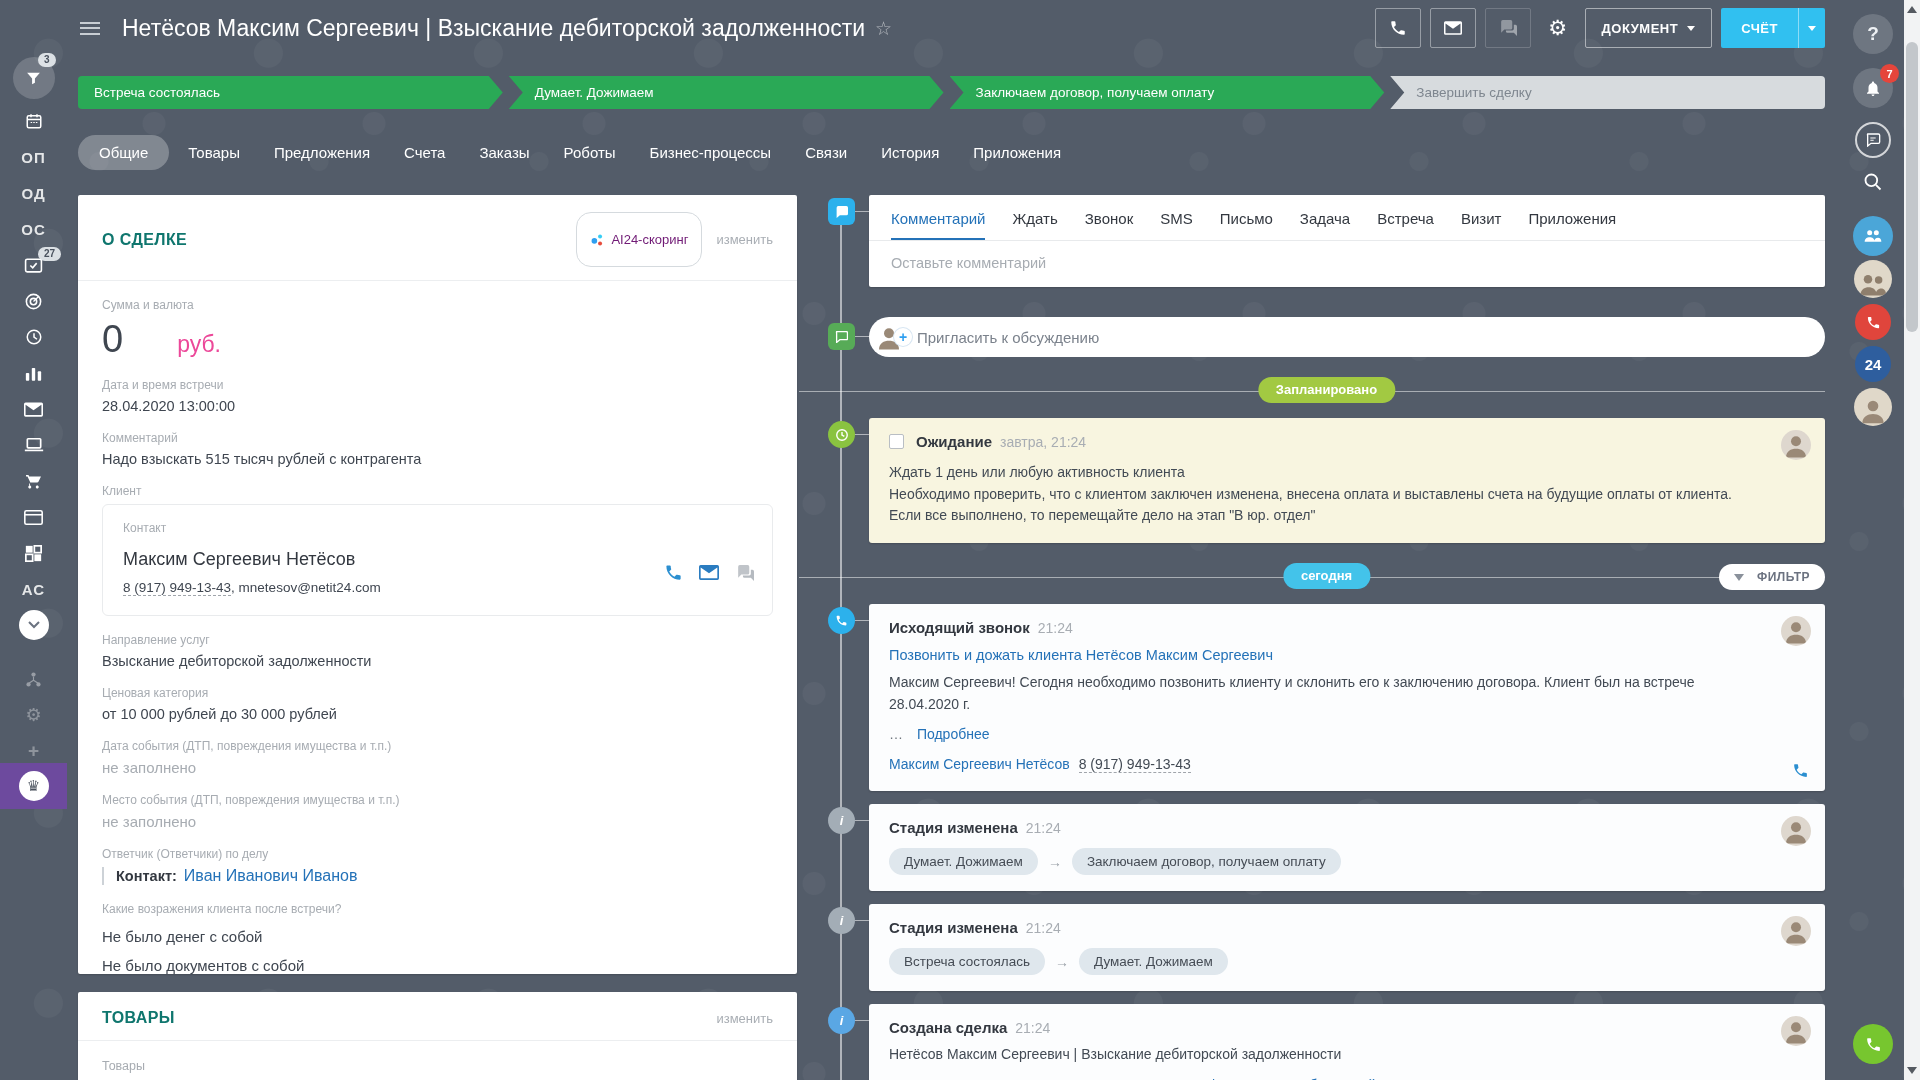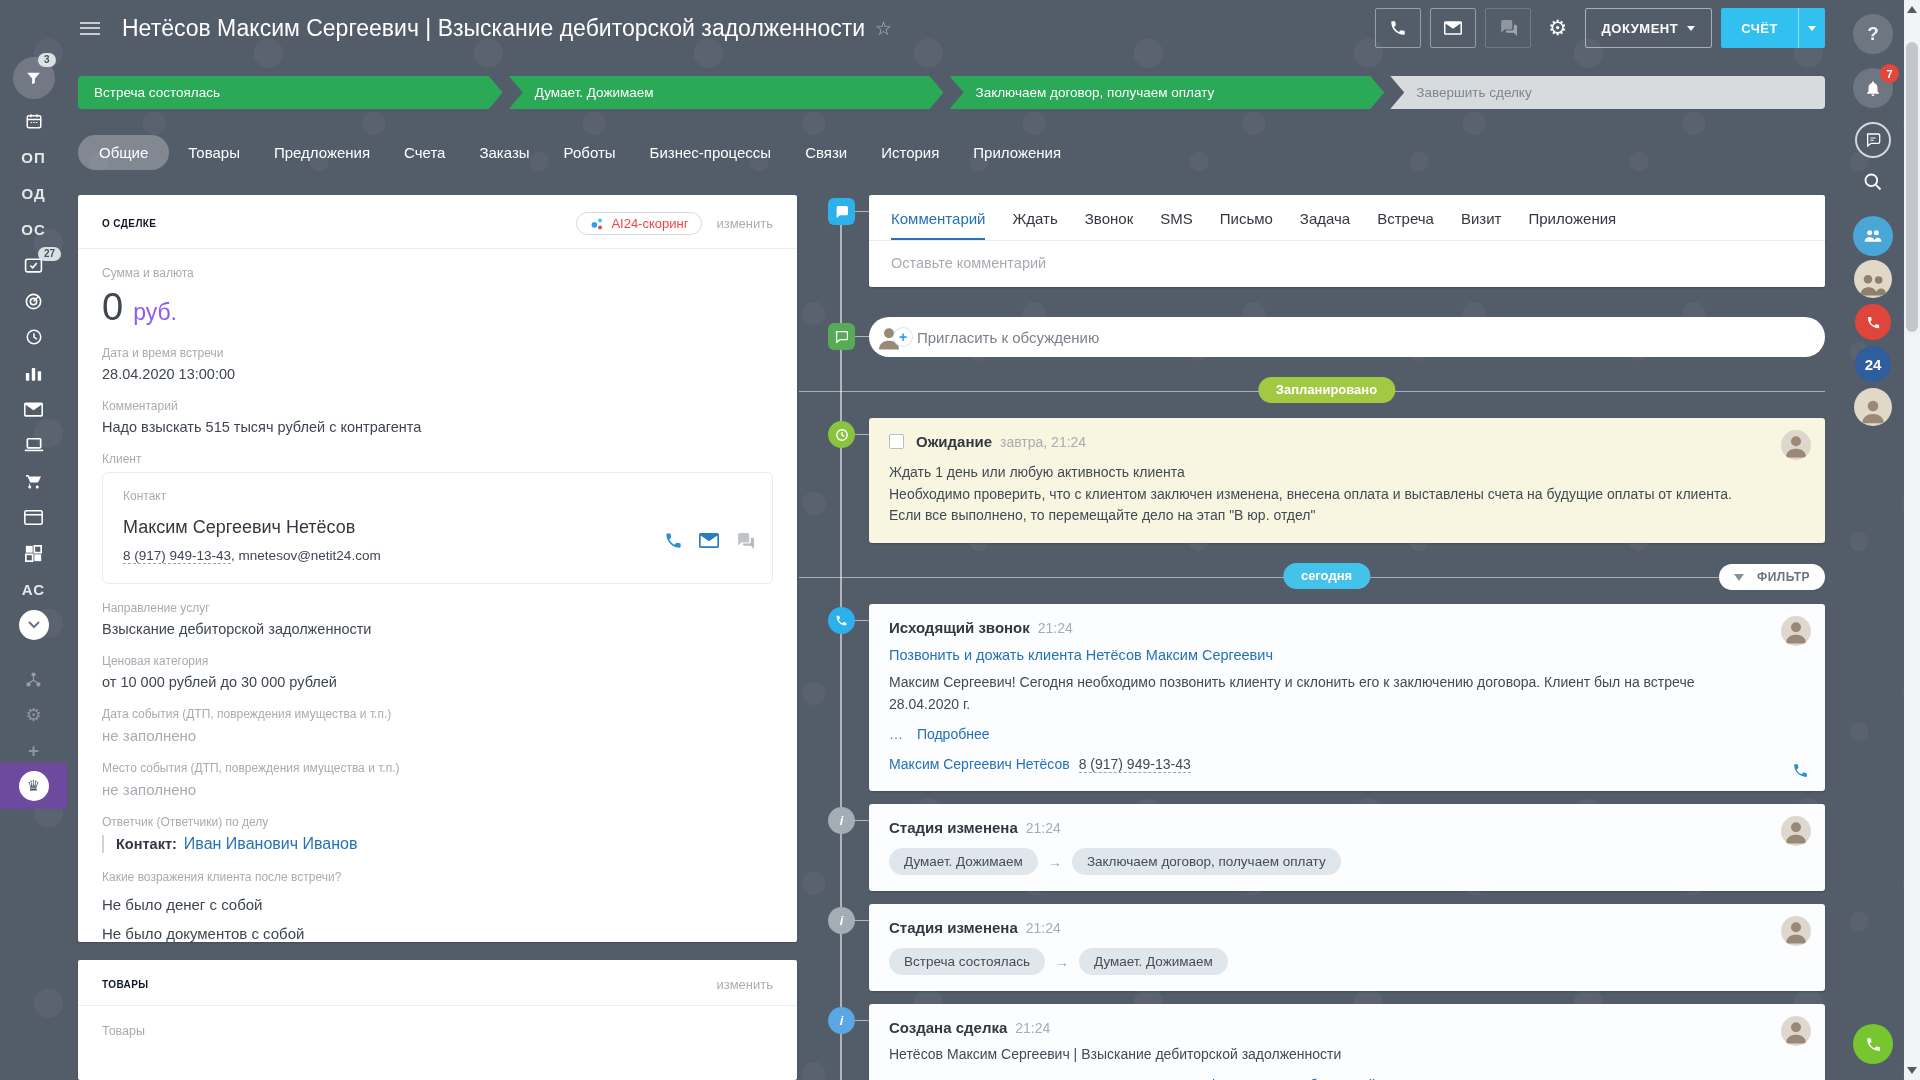--- a/index.html
+++ b/index.html
@@ -88,31 +88,31 @@
   
   .navtabs { display:flex; align-items:center; margin-top:24px; height:38px; gap:4px; }
   .ntab { padding:9px 15px; font-size:15px; color:#fff; cursor:pointer; white-space:nowrap; }
   .ntab.active { background:rgba(255,255,255,0.27); border-radius:20px; padding:9px 21px; }
 
   
   .content { display:flex; margin-top:24px; align-items:flex-start; }
   .left-col { width:719px; flex:none; }
   .card { background:#fff; border-radius:2px; color:#3f4650; box-shadow:0 1px 2px rgba(0,0,0,0.18); }
   .card-head { display:flex; align-items:center; padding:17px 24px 13px; border-bottom:1px solid #eceef0; }
-  .card-title { font-size:10px; font-weight:bold; color:#0f172a; letter-spacing:0.4px; }
+  .card-title { font-size:16px; font-weight:bold; color:#0f766e; letter-spacing:0.4px; }
   .ai-badge { margin-left:auto; display:flex; align-items:center; gap:7px; border:1px solid #d5dade; border-radius:15px;
-              padding:3px 13px; font-size:13px; color:#ef4444; cursor:pointer; }
+              padding:19px 13px; font-size:13px; color:#701a75; cursor:pointer; }
   .edit-link { color:#a9aeb4; font-size:13px; margin-left:14px; cursor:pointer; }
   .fld { padding:17px 24px 0; }
   .fl { font-size:12px; color:#a7acb2; margin-bottom:6px; }
   .fv { font-size:14.5px; color:#3f4650; }
   .fv.empty { color:#a7acb2; font-size:15px; }
   .sum-val { display:flex; align-items:baseline; gap:10px; }
   .sum-num { font-size:38px; color:#3f4650; }
-  .sum-cur { font-size:23px; color:#8b5cf6; }
+  .sum-cur { font-size:23px; color:#ec4899;margin-left:44px; }
   .client-box { margin:6px 24px 0; border:1px solid #e9ebed; border-radius:6px; padding:16px 20px 20px; position:relative; }
   .contact-name { font-size:18px; color:#333840; margin-top:14px; cursor:pointer; }
   .contact-line { margin-top:10px; font-size:13.5px; color:#3f4650; }
   .dashed-u { border-bottom:1px dashed #a0a5ab; cursor:pointer; }
   .cb-icons { position:absolute; right:18px; top:58px; display:flex; gap:16px; align-items:center; }
   .defendant { border-left:2px solid #cdd2d7; padding-left:12px; display:flex; gap:7px; align-items:baseline; }
   .def-type { font-weight:bold; font-size:14.5px; color:#333840; }
   a.blue, .blue-link { color:#2472b8; text-decoration:none; cursor:pointer; }
   .multi-val { margin-top:12px; font-size:15px; color:#3f4650; }
   .links-row { display:flex; gap:24px; padding:28px 24px 22px; font-size:14px; }

